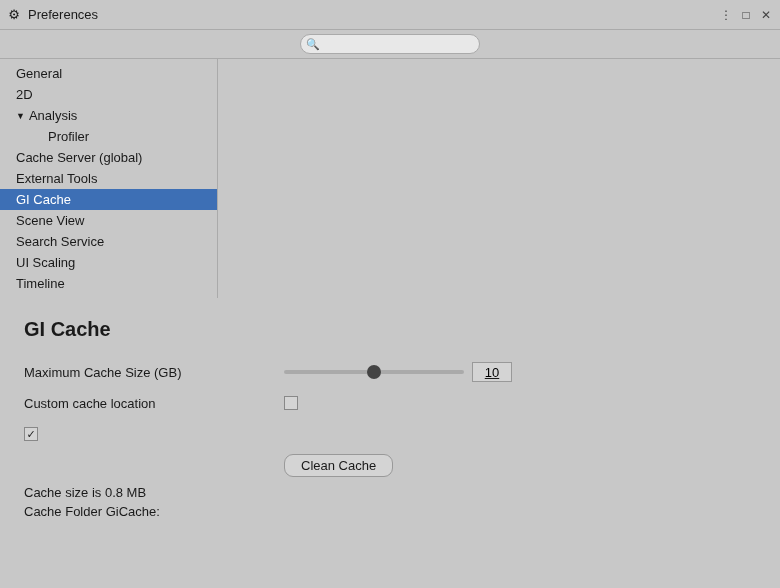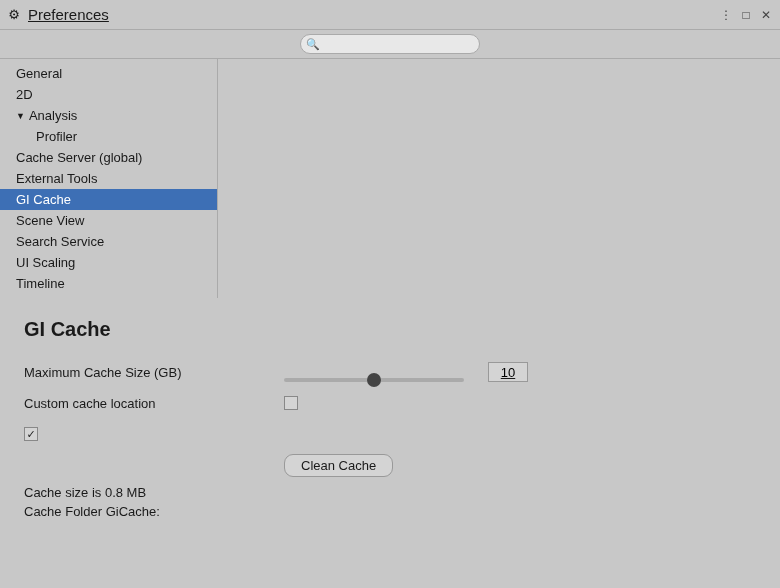--- a/index.html
+++ b/index.html
@@ -29,23 +29,22 @@
       gap: 6px;
     }
     .title-bar-icon {
       width: 16px;
       height: 16px;
       display: flex;
       align-items: center;
       justify-content: center;
     }
     .title-bar-title {
-      font-size: 15px;
+      font-size: 13px;
       font-weight: 400;
-      text-decoration: underline;
     }
     .title-bar-controls {
       display: flex;
       gap: 4px;
       align-items: center;
     }
     .title-bar-btn {
       width: 16px;
       height: 16px;
       background: none;
@@ -114,20 +113,21 @@
       gap: 4px;
       white-space: nowrap;
       font-size: 13px;
     }
     .sidebar-item.active {
       background: #3d6fb5;
       color: white;
     }
     .sidebar-item.indented {
       padding-left: 36px;
+      margin-left: 12px;
     }
     .sidebar-group-label {
       padding: 3px 16px;
       cursor: pointer;
       display: flex;
       align-items: center;
       gap: 4px;
       font-size: 13px;
     }
     .triangle {
@@ -165,22 +165,22 @@
     }
     .setting-control {
       display: flex;
       align-items: center;
       gap: 8px;
     }
 
     
     .slider-wrapper {
       display: flex;
-      align-items: flex-end;
-      gap: 24px;
+      align-items: center;
+      gap: 8px;
       text-decoration: underline;
     }
     .slider {
       width: 180px;
       height: 4px;
       background: #aaa;
       border-radius: 2px;
       position: relative;
       cursor: pointer;
       appearance: none;

